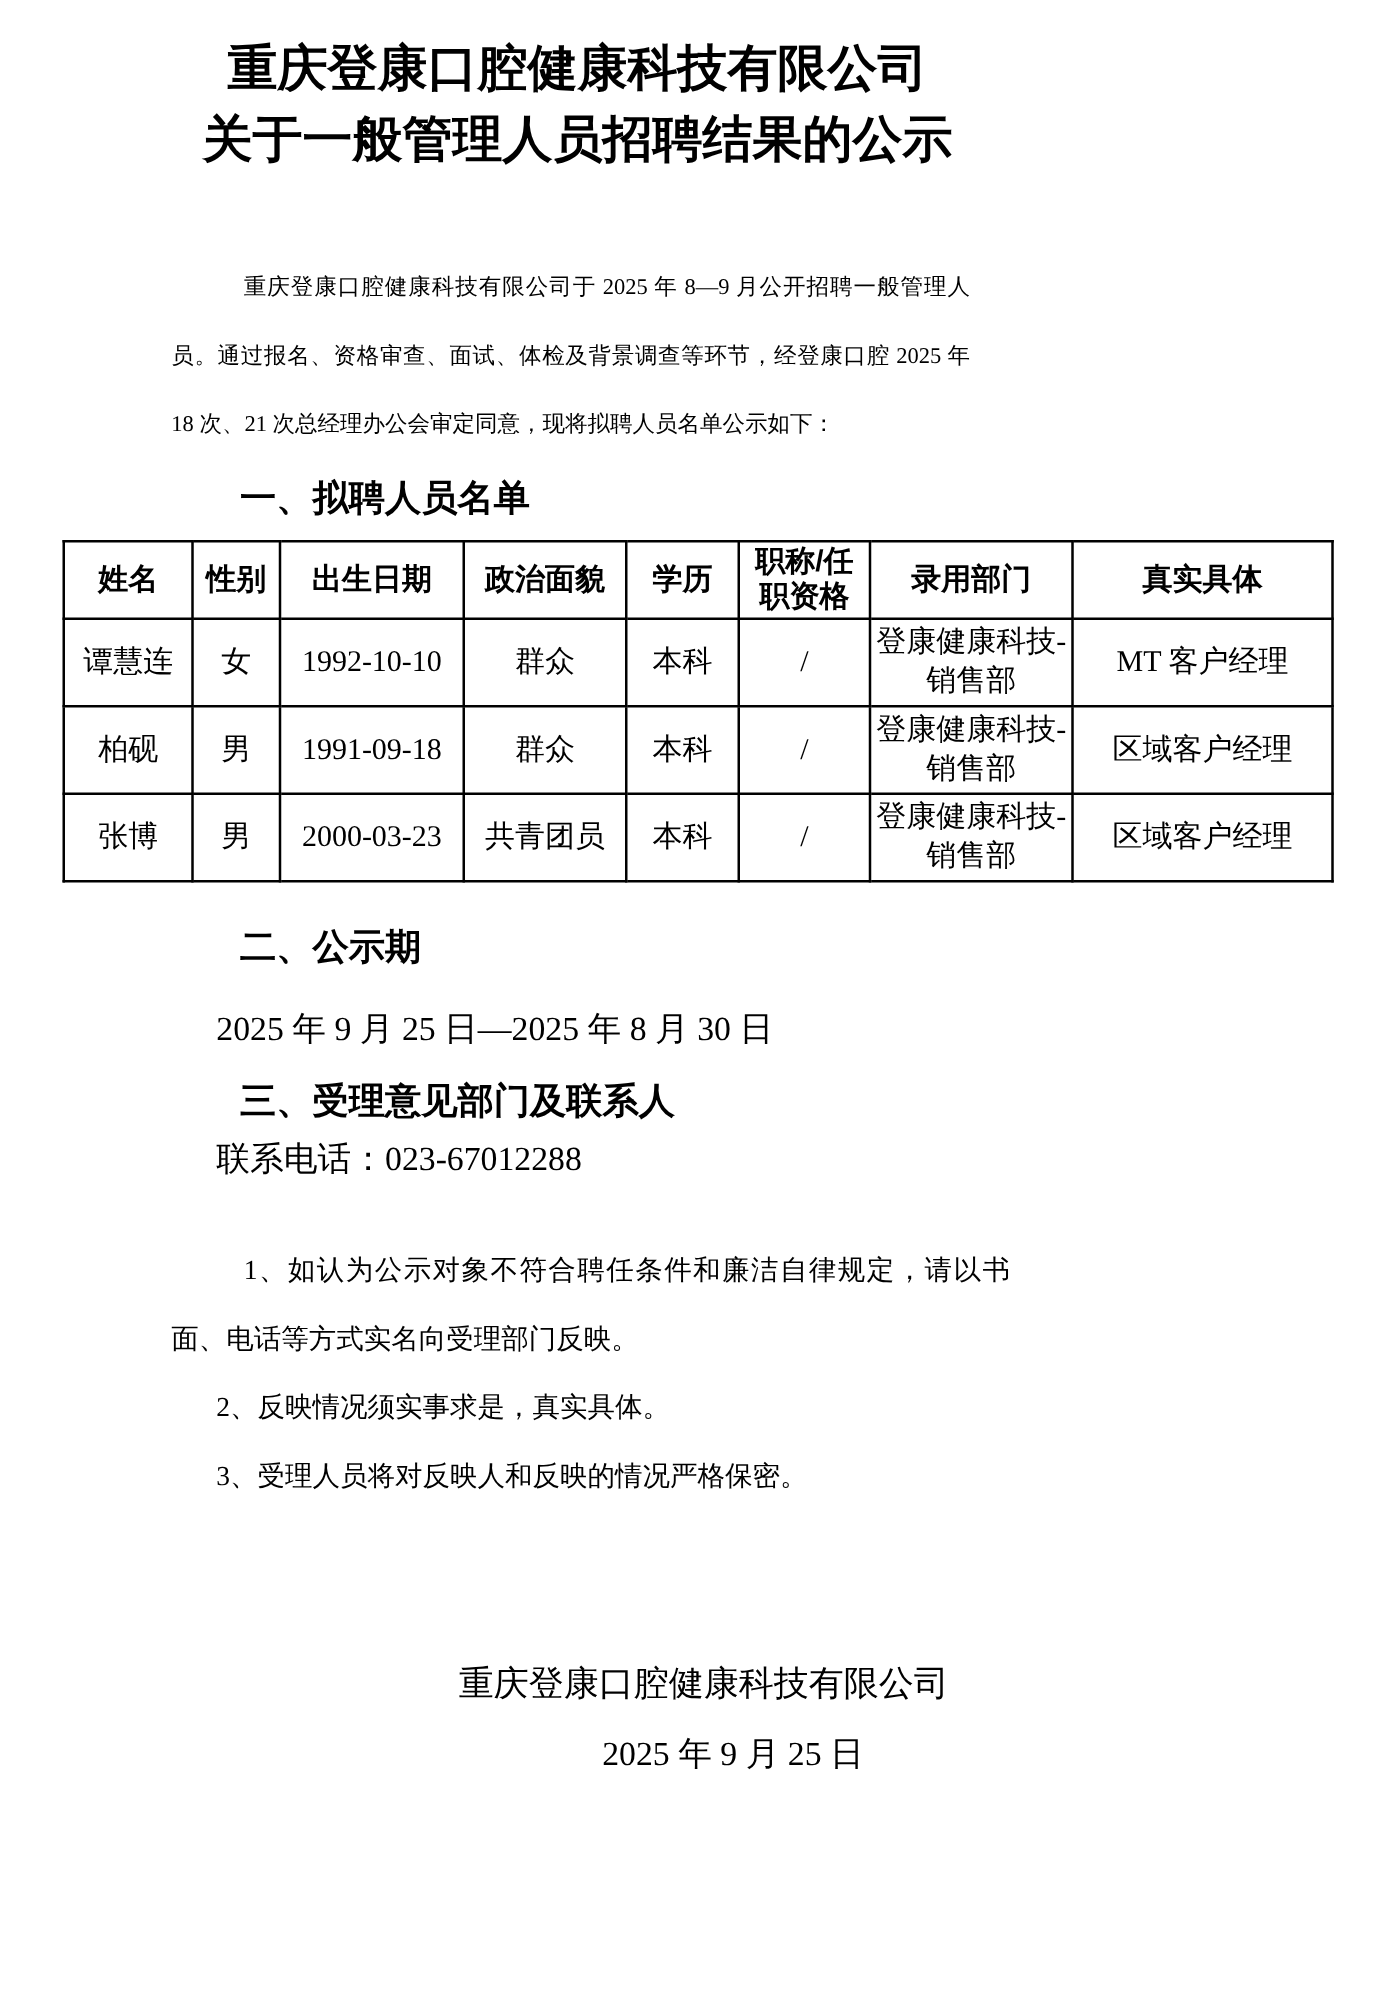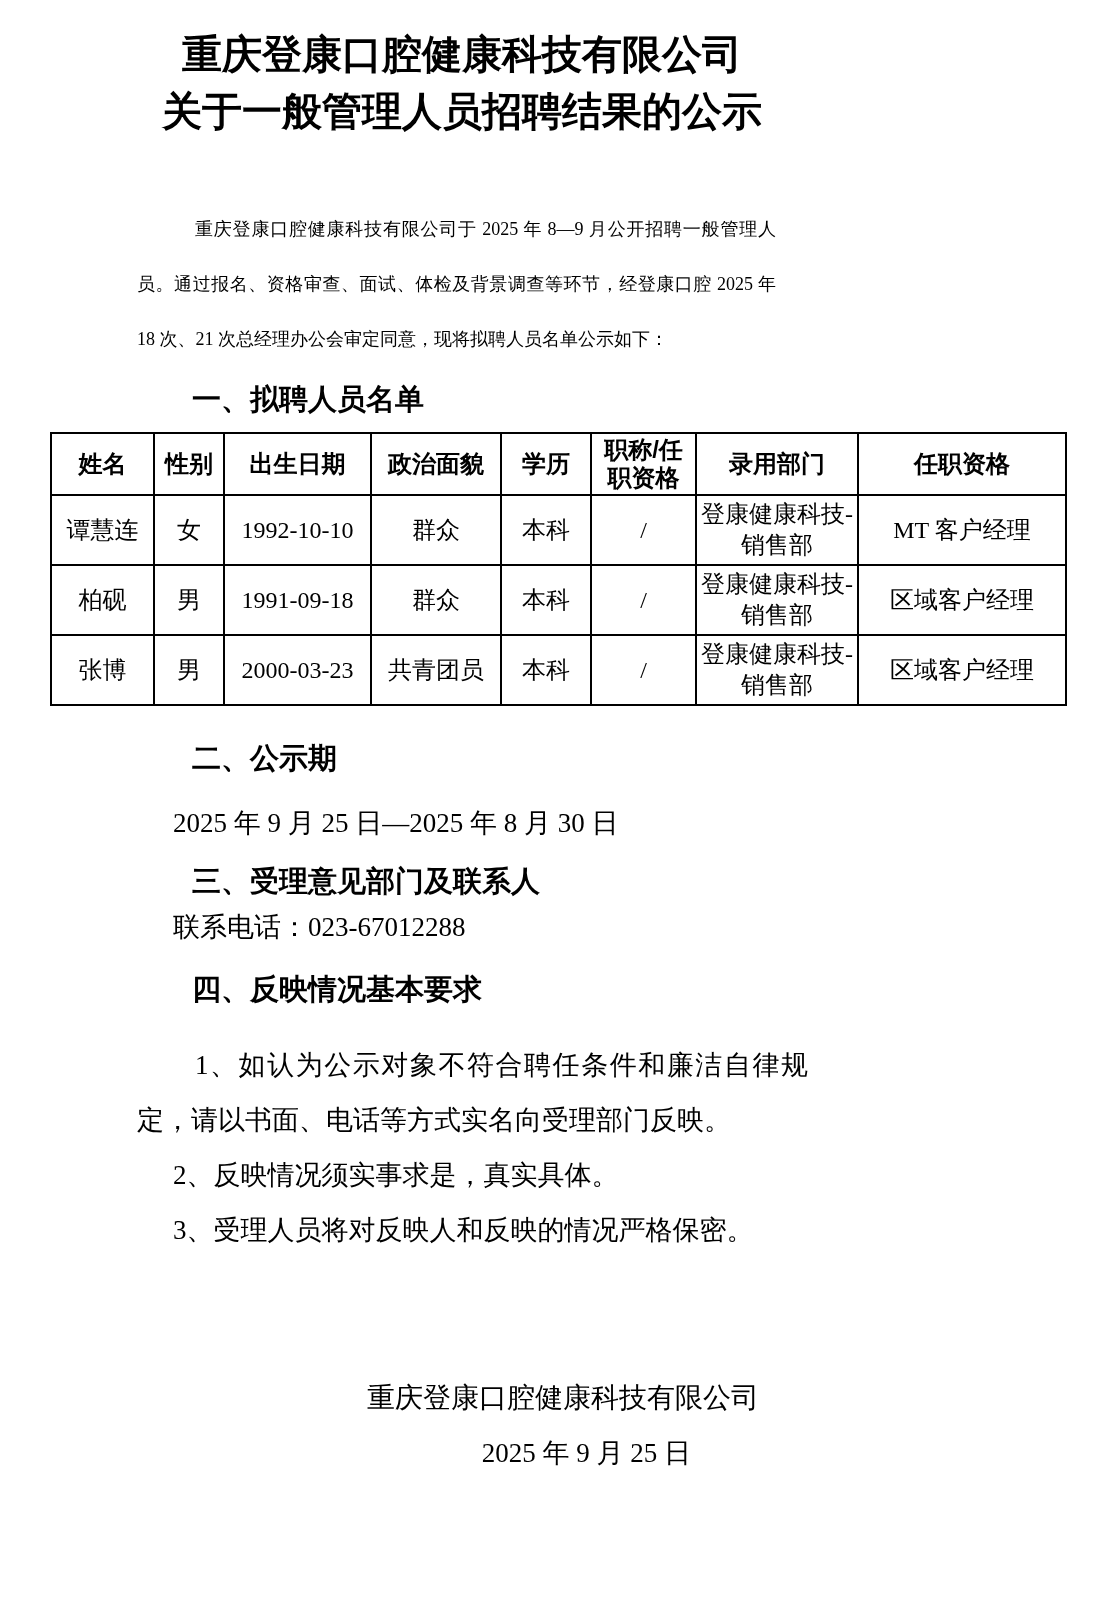--- a/index.html
+++ b/index.html
@@ -73,21 +73,21 @@
     font-size: 27px;
     line-height: 55px;
   }
   .indent-2em { text-indent: 36px; }
   .period-line { margin-top: 22px; }
   .dept-line  { margin-top: 16px; }
   .phone-line { margin-top: 3px; }
 
   .req-item {
     margin: 0 116px 0 137px;
-    font-size: 27px;
+    font-size: 22px;
     line-height: 55px;
     text-align: justify;
   }
   .req-item-1 { margin-top: 33px; text-indent: 58px; }
   .req-item-2 { margin-top: 0; text-indent: 36px; }
   .req-item-3 { margin-top: 0; text-indent: 36px; }
 
   .footer-company {
     margin: 112px 165px 0 0;
     text-align: right;
@@ -128,21 +128,21 @@
     </colgroup>
     <tbody>
         <tr>
       <th>姓名</th>
       <th>性别</th>
       <th>出生日期</th>
       <th>政治面貌</th>
       <th>学历</th>
       <th>职称/任职资格</th>
       <th>录用部门</th>
-      <th>任职资格</th>
+      <th>真实具体</th>
     </tr>
     <tr>
       <td>谭慧连</td>
       <td>女</td>
       <td>1992-10-10</td>
       <td>群众</td>
       <td>本科</td>
       <td>/</td>
       <td>登康健康科技-销售部</td>
       <td>MT 客户经理</td>
@@ -169,21 +169,20 @@
     </tr>
   </tbody>
     </table>
 
   <div class="section-heading sh-2">二、公示期</div>
   <div class="body-line period-line indent-2em">2025 年 9 月 25 日—2025 年 8 月 30 日</div>
 
   <div class="section-heading sh-3">三、受理意见部门及联系人</div>
   <div class="body-line phone-line indent-2em">联系电话：023-67012288</div>
 
-  <div class="section-heading sh-4">四、反映情况基本要求</div>
   <p class="req-item req-item-1">1、如认为公示对象不符合聘任条件和廉洁自律规定，请以书面、电话等方式实名向受理部门反映。</p>
   <p class="req-item req-item-2">2、反映情况须实事求是，真实具体。</p>
   <p class="req-item req-item-3">3、受理人员将对反映人和反映的情况严格保密。</p>
 
   <div class="footer-company">重庆登康口腔健康科技有限公司</div>
   <div class="footer-date">2025 年 9 月 25 日</div>
 
 </div>
 
 </body></html>

